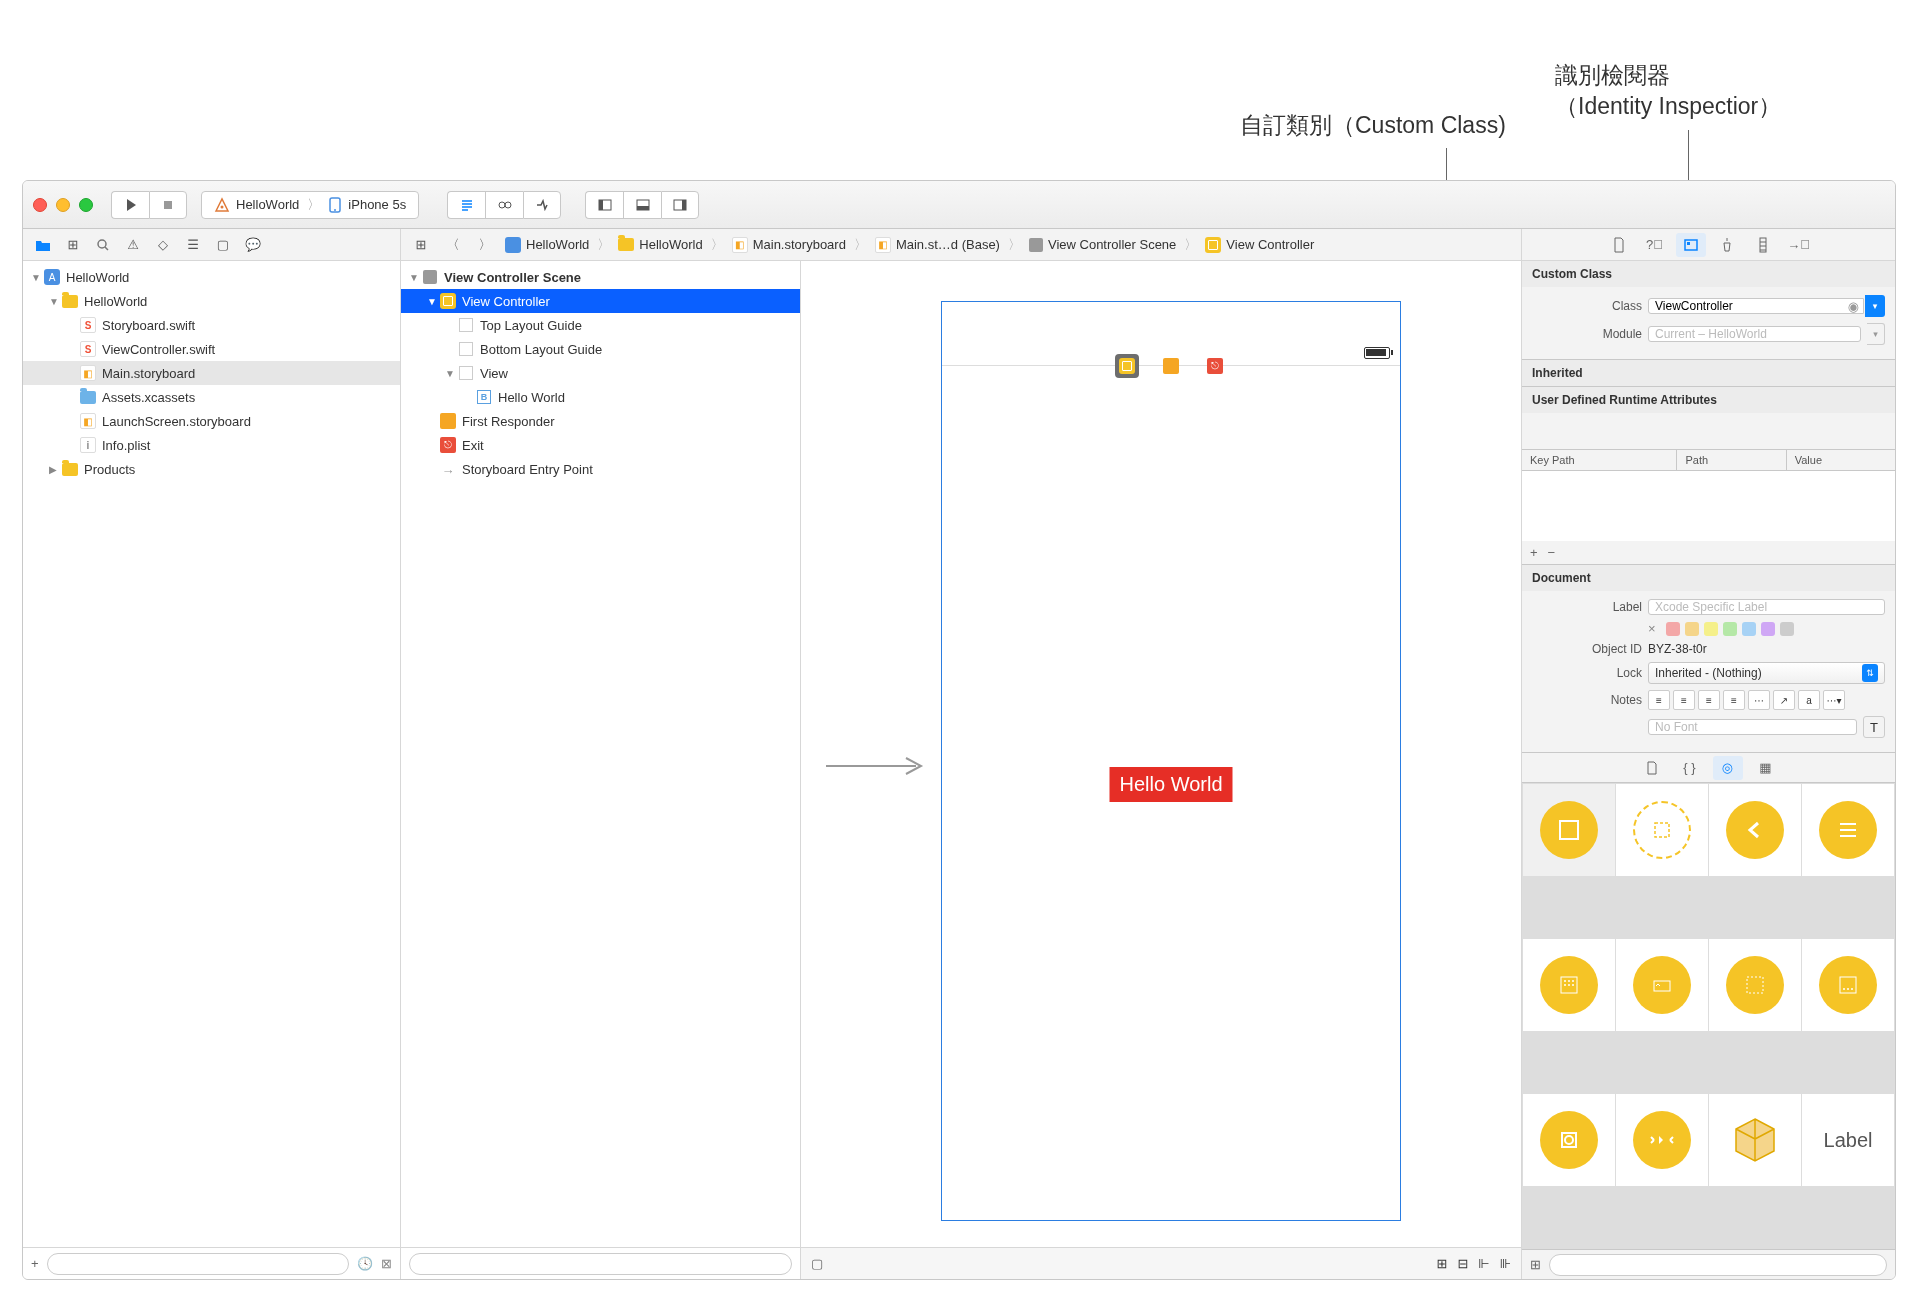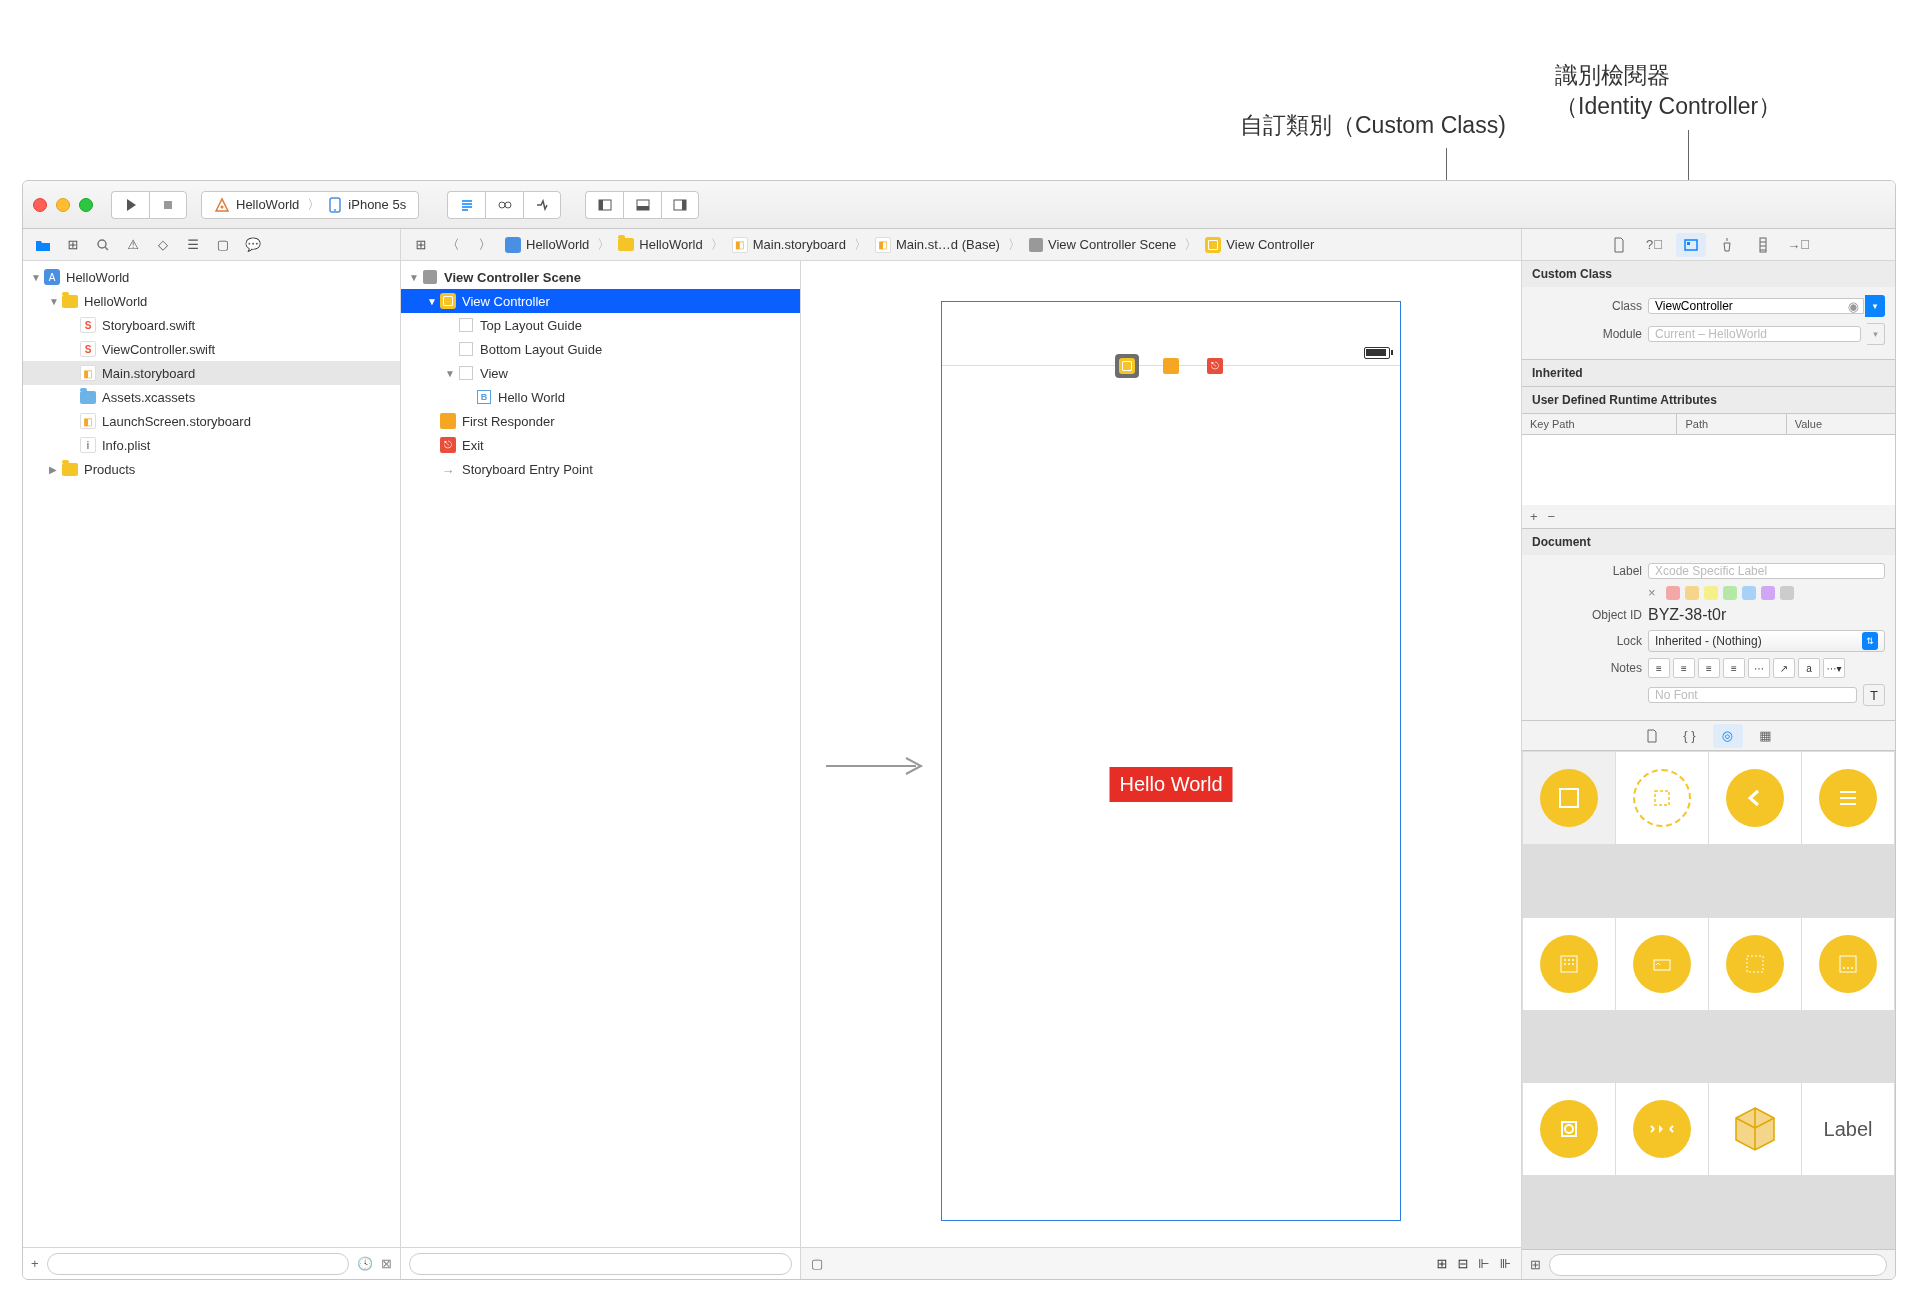--- a/index.html
+++ b/index.html
@@ -83,21 +83,21 @@
 .insp-section { border-bottom: 1px solid #c8c8c8; }
 .insp-header { font-weight: 600; padding: 6px 10px; background: #ececec; font-size: 12px; }
 .insp-body { padding: 8px 10px; }
 .insp-row { display: flex; align-items: center; margin-bottom: 6px; gap: 6px; }
 .insp-label { width: 110px; text-align: right; color: #555; font-size: 12px; }
 .insp-input { flex: 1; height: 16px; border: 1px solid #c8c8c8; border-radius: 3px; background: #fff; padding: 0 6px; font-size: 12px; }
 .insp-input::placeholder { color: #bbb; }
 .insp-select { flex: 1; height: 22px; border: 1px solid #c8c8c8; border-radius: 3px; background: linear-gradient(#fff,#f0f0f0); padding: 0 6px; font-size: 12px; display: flex; align-items: center; justify-content: space-between; cursor: pointer; }
 .blue-cap { width: 20px; height: 22px; background: #0a84ff; border-radius: 0 3px 3px 0; display: flex; align-items: center; justify-content: center; color: #fff; font-size: 9px; }
 .checkbox { width: 14px; height: 14px; border: 1px solid #aaa; border-radius: 2px; background: #fff; }
-.attr-table { border-top: 1px solid #c8c8c8; }
+.attr-table { border-top: 1px solid #c8c8c8; margin-top: 36px; }
 .attr-head { display: flex; font-size: 11px; color: #555; border-bottom: 1px solid #c8c8c8; }
 .attr-head > div { padding: 4px 8px; border-right: 1px solid #c8c8c8; }
 .attr-body { height: 70px; background: #fff; }
 .plusminus { display: flex; padding: 4px 8px; gap: 10px; color: #666; }
 .color-dots { display: flex; gap: 5px; margin-left: 4px; }
 .color-dots span { width: 14px; height: 14px; border-radius: 3px; }
 .notes-bar { display: flex; gap: 3px; }
 .notes-bar .nb { width: 22px; height: 20px; border: 1px solid #ccc; background: #fff; border-radius: 2px; display: flex; align-items: center; justify-content: center; font-size: 10px; }
 
 
@@ -122,21 +122,21 @@
 .vc-ic::after { content:""; width:8px; height:8px; border:1.5px solid #fff; border-radius:1px; }
 </style>
 </head>
 <body>
 <div class="page">
 
 <div class="annotations">
   <div class="anno" style="top:60px; left:1240px;">自訂類別（Custom Class)</div>
   <div class="anno" style="top:10px; left:1555px;">
     <div>識別檢閱器</div>
-    <div>（Identity Controller）</div>
+    <div>（Identity Inspectior）</div>
   </div>
   <div class="anno-line" style="left:1446px; top:98px; height:180px;"></div>
   <div class="anno-line" style="left:1688px; top:80px; height:122px;"></div>
 </div>
 
 <div class="window">
 
   <div class="toolbar">
     <div class="traffic">
       <span class="tl-close"></span>
@@ -529,21 +529,21 @@
                   <span style="background:#f5d58a"></span>
                   <span style="background:#f5f08a"></span>
               <span style="background:#b5e8a7"></span>
                   <span style="background:#a7d2f5"></span>
                   <span style="background:#cfa7f5"></span>
               <span style="background:#ccc"></span>
             </div>
           </div>
           <div class="insp-row">
             <div class="insp-label">Object ID</div>
-            <span style="font-size:16px;">BYZ-38-t0r</span>
+            <span style="font-size:12px;">BYZ-38-t0r</span>
           </div>
           <div class="insp-row">
             <div class="insp-label">Lock</div>
             <div class="insp-select">
               <span>Inherited - (Nothing)</span>
               <div class="blue-cap" style="border-radius:3px;height:18px;width:16px;">⇅</div>
             </div>
           </div>
           <div class="insp-row">
             <div class="insp-label">Notes</div>

